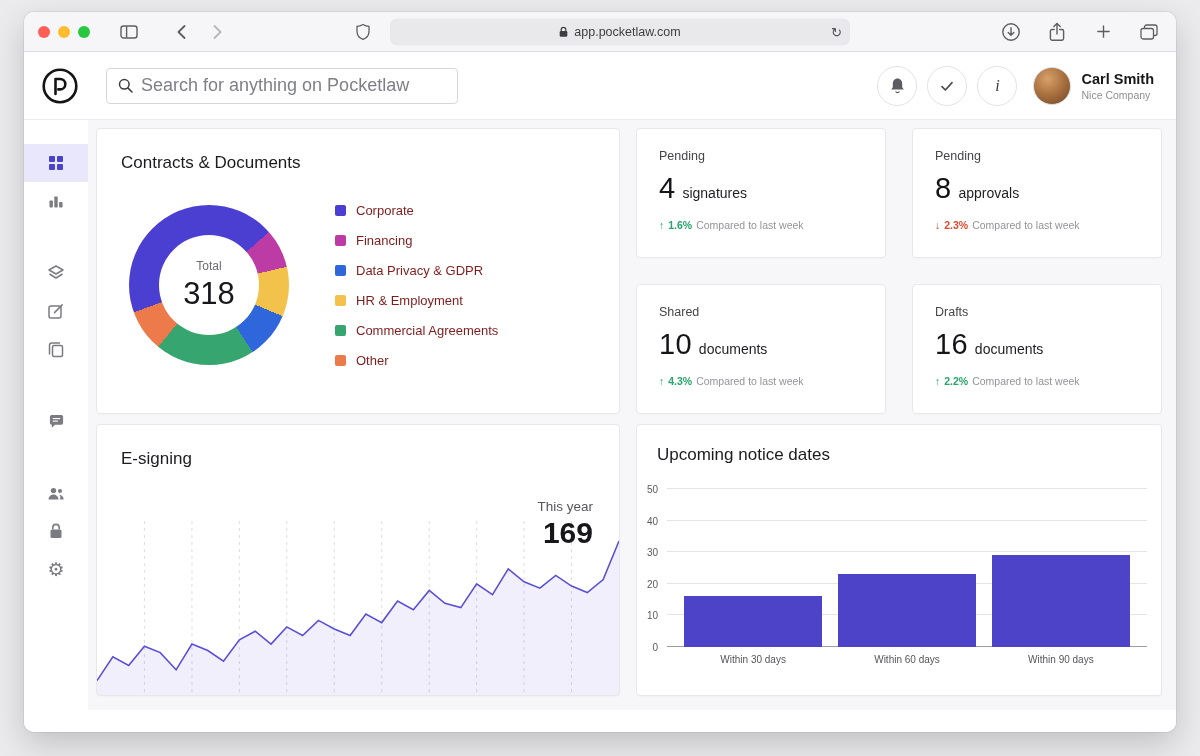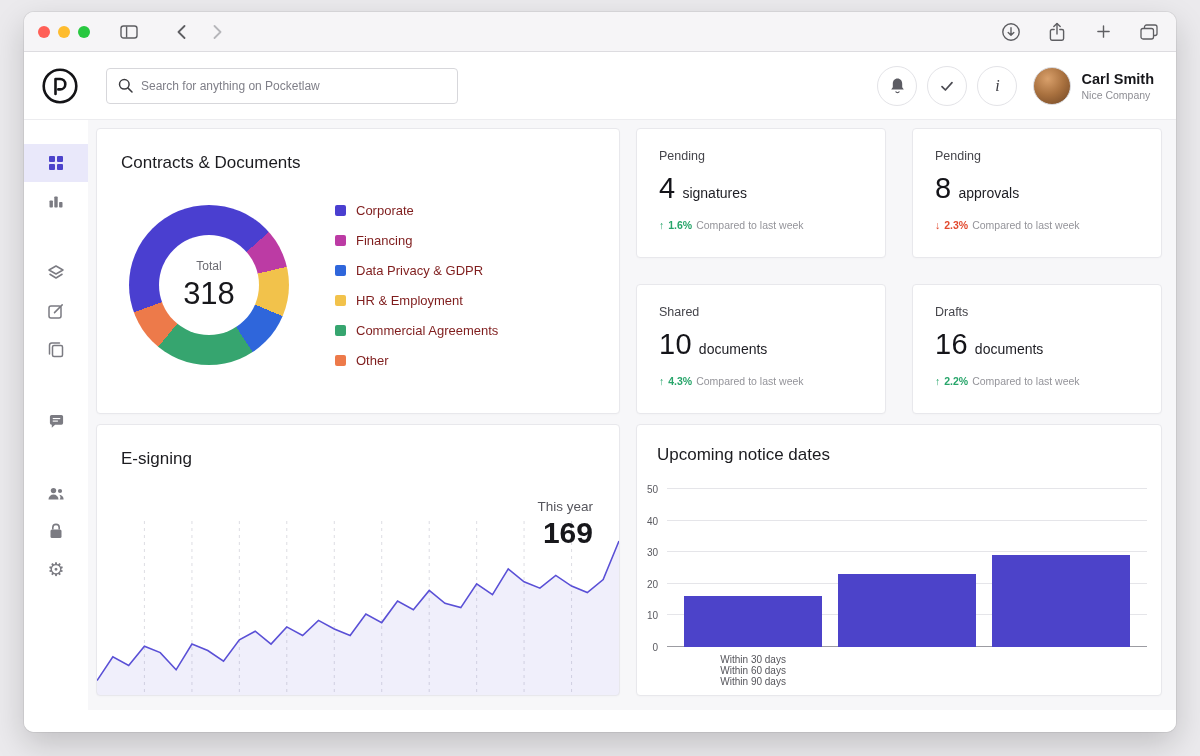--- a/index.html
+++ b/index.html
@@ -24,21 +24,21 @@
             align-items:center; justify-content:center; gap:6px; color:#3e3e42; font-size:12.5px; position:relative; }
   .urlbar .refresh { position:absolute; right:8px; font-size:13px; color:#55555a; cursor:default; }
   .right-tools { margin-left:auto; display:flex; align-items:center; gap:20px; color:#5e5e62; }
 
   
   .app-header { height:68px; display:flex; align-items:center; padding:0 22px 0 16px;
                 background:#fff; border-bottom:1px solid #ececef; position:relative; z-index:2; }
   .logo { width:40px; height:40px; display:flex; align-items:center; justify-content:center; }
   .search { margin-left:26px; width:352px; height:36px; border:1px solid #d7d7db; border-radius:4px;
             display:flex; align-items:center; padding:0 11px; gap:8px; background:#fff; }
-  .search input { border:0; outline:0; flex:1; font-size:12px; color:#2e2e33; background:transparent; font-family:inherit; }
+  .search input { border:0; outline:0; flex:1; font-size:18px; color:#2e2e33; background:transparent; font-family:inherit; }
   .search input::placeholder { color:#7f7f88; }
   .hdr-right { margin-left:auto; display:flex; align-items:center; }
   .circle-btn { width:40px; height:40px; border:1px solid #e3e3e7; border-radius:50%; background:#fff;
                 display:flex; align-items:center; justify-content:center; margin-left:10px; color:#55555b; }
   .info-glyph { font-family:"Liberation Serif",serif; font-style:italic; font-size:16px; color:#3c3c42; }
   .avatar { width:38px; height:38px; border-radius:50%; margin-left:16px; border:1px solid #d8d8dc;
             background:radial-gradient(circle at 38% 30%, #d9a06b 0%, #a9713f 48%, #6e4423 100%); }
   .user-meta { margin-left:10px; }
   .user-name { font-size:14.5px; font-weight:700; color:#17171b; }
   .user-co { font-size:10.5px; color:#8e8e94; margin-top:2px; }
@@ -90,21 +90,21 @@
   .esign svg { position:absolute; left:0; right:0; bottom:0; width:100%; height:176px; display:block; }
 
   
   .notices { grid-column:2; grid-row:2; padding:20px; }
   .bar-area { position:relative; height:158px; margin:24px -6px 0 10px; }
   .grid-line { position:absolute; left:0; right:0; height:1px; background:#e5e5e9; }
   .grid-line.zero { background:#9c9ca2; }
   .tick-label { position:absolute; right:calc(100% + 9px); transform:translateY(50%); font-size:10px; color:#5a5a60; }
   .bars { position:absolute; inset:0; display:flex; align-items:flex-end; justify-content:space-between; padding:0 17px; }
   .bar { width:31%; background:#4c43c9; }
-  .bar-cats { display:flex; justify-content:flex-end; padding:0 17px; margin:7px -6px 0 10px;flex-direction:column; }
+  .bar-cats { display:flex; justify-content:space-between; padding:0 17px; margin:7px -6px 0 10px; }
   .bar-cat { width:31%; text-align:center; font-size:10px; color:#55555b; }
 
   .window-footer { height:22px; background:#fff; }
   svg { display:block; }
 </style>
 </head>
 <body>
 
 <div class="window">
 
@@ -124,20 +124,37 @@
       <svg width="9" height="14" viewBox="0 0 9 14">
           <path d="M7.5 1 L1.5 7 L7.5 13" fill="none" stroke="currentColor" stroke-width="1.8" stroke-linecap="round" stroke-linejoin="round"></path>
         </svg>
     </span>
     <span class="tbtn dim ml10">
       <svg width="9" height="14" viewBox="0 0 9 14">
           <path d="M1.5 1 L7.5 7 L1.5 13" fill="none" stroke="currentColor" stroke-width="1.8" stroke-linecap="round" stroke-linejoin="round"></path>
         </svg>
     </span>
 
+    <div class="url-group">
+      <span class="tbtn">
+        <svg width="14" height="17" viewBox="0 0 14 17">
+            <path d="M7 1 C9 2.2 11 2.8 13 2.8 V8 C13 12.2 10.5 14.6 7 15.9 C3.5 14.6 1 12.2 1 8 V2.8 C3 2.8 5 2.2 7 1 Z" fill="none" stroke="currentColor" stroke-width="1.3"></path>
+          </svg>
+      </span>
+      <div class="urlbar">
+        <span>
+          <svg width="9" height="11" viewBox="0 0 9 11">
+              <rect x="0.7" y="4.5" width="7.6" height="5.8" rx="1.2" fill="#3e3e42"></rect>
+              <path d="M2.2 4.7 V3.2 a2.3 2.3 0 0 1 4.6 0 V4.7" fill="none" stroke="#3e3e42" stroke-width="1.2"></path>
+            </svg>
+        </span>
+        <span>app.pocketlaw.com</span>
+        <span class="refresh">↻</span>
+      </div>
+    </div>
 
     <div class="right-tools">
       <span class="tbtn">
         <svg width="20" height="20" viewBox="0 0 20 20">
             <circle cx="10" cy="10" r="8.2" fill="none" stroke="currentColor" stroke-width="1.4"></circle>
             <path d="M10 5.8 V13 M7.2 10.4 L10 13.2 L12.8 10.4" fill="none" stroke="currentColor" stroke-width="1.4" stroke-linecap="round" stroke-linejoin="round"></path>
           </svg>
       </span>
       <span class="tbtn">
         <svg width="16" height="20" viewBox="0 0 16 20">

